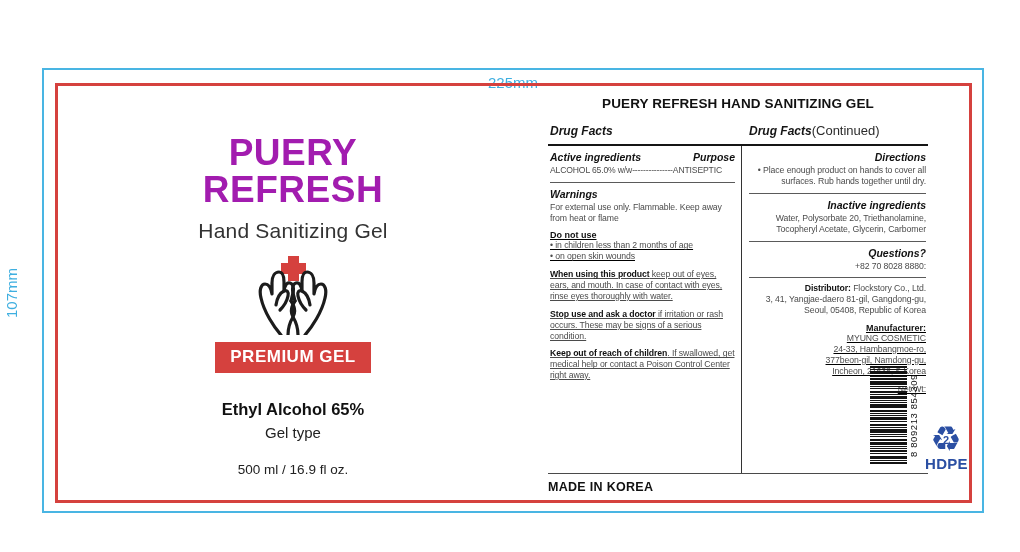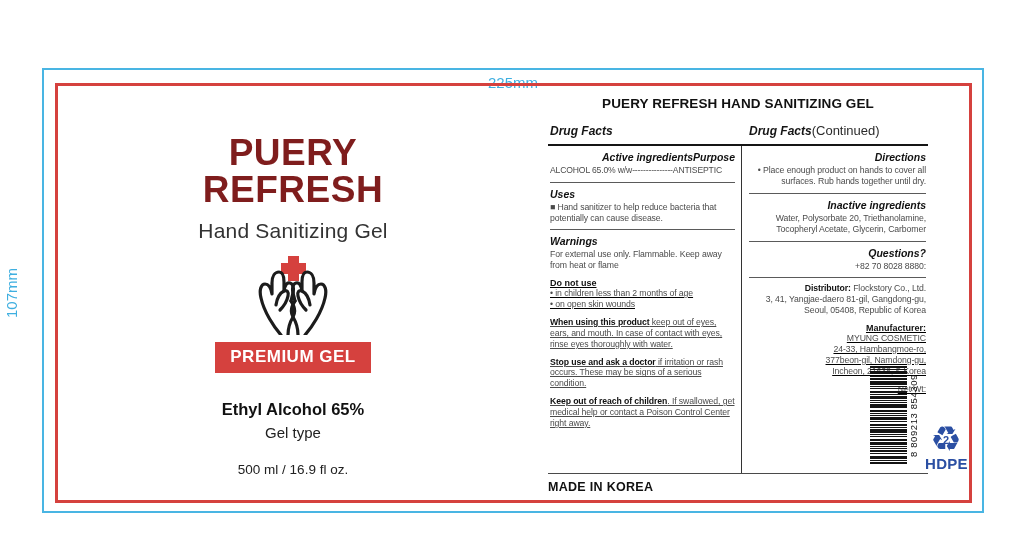--- a/index.html
+++ b/index.html
@@ -24,21 +24,21 @@
     position:absolute; left:42px; top:68px; width:942px; height:445px;
     border:2px solid #49b5e3; box-sizing:border-box;
   }
   .red-rect {
     position:absolute; left:55px; top:83px; width:917px; height:420px;
     border:3px solid #d5413e; box-sizing:border-box;
   }
 
   
   .brand { position:absolute; left:58px; top:86px; width:470px; text-align:center; }
-  .brand-name { margin-top:48px; font-size:37px; font-weight:700; line-height:1.0; letter-spacing:0.5px; color:#7f1d1d; }
+  .brand-name { margin-top:48px; font-size:37px; font-weight:700; line-height:1.0; letter-spacing:0.5px; color:#a21caf; }
   .brand-sub { margin-top:11px; font-size:21px; color:#333; letter-spacing:0.2px; }
   .hands-wrap { margin-top:12px; height:82px; }
   .badge {
     display:inline-block; margin-top:5px; background:#d5413e; color:#ffffff;
     font-weight:700; font-size:17px; letter-spacing:0.5px; padding:5px 15px 6px;
   }
   .brand-alcohol { margin-top:27px; font-size:16.5px; font-weight:700; color:#111; }
   .brand-geltype { margin-top:5px; font-size:15px; color:#222; }
   .brand-volume { margin-top:21px; font-size:13.5px; color:#222; }
 
@@ -57,21 +57,21 @@
     display:flex;
   }
   .col-left  { width:194px; box-sizing:border-box; border-right:1.5px solid #333; padding:0 6px 0 2px; overflow:hidden; }
   .col-right { flex:1; box-sizing:border-box; padding:0 2px 0 7px; overflow:hidden;text-align:right; }
 
   .sec { padding:5px 0 6px; }
   .sec-line { border-bottom:1px solid #5a5a5a; }
   .sh { font-size:10.5px; font-weight:700; font-style:italic; color:#111; margin-bottom:2px; }
   .sb { font-size:8.7px; color:#4b4b4b; line-height:1.25; letter-spacing:-0.1px; }
   .sb-nowrap { white-space:nowrap; font-size:8.6px; letter-spacing:-0.15px; }
-  .hrow { display:flex; justify-content:flex-end; align-items:baseline; }
+  .hrow { display:flex; justify-content:space-between; align-items:baseline; }
   .hb { font-size:9px; font-weight:700; color:#111; }
   .para { margin-top:7px;text-decoration:underline; }
   .lead { font-weight:700; color:#111; }
 
   .made-in { text-align:left; padding-right:9px; margin-top:6px;
     font-size:12.5px; font-weight:700; color:#111; letter-spacing:0.3px; }
 
   
   .barcode { position:absolute; left:322px; top:220px; width:52px; height:99px; }
   .barcode-bars { position:absolute; left:0; top:0; width:37px; height:99px; overflow:hidden; }
@@ -148,24 +148,20 @@
 
     <div class="col-left">
       <div class="sec sec-line">
         <div class="hrow">
           <span class="sh">Active ingredients</span>
           <span class="sh">Purpose</span>
         </div>
         <div class="sb sb-nowrap">ALCOHOL 65.0% w/w---------------ANTISEPTIC</div>
       </div>
 
-      <div class="sec sec-line">
-        <div class="sh">Uses</div>
-        <div class="sb">■ Hand sanitizer to help reduce bacteria that potentially can cause disease.</div>
-      </div>
 
       <div class="sec">
         <div class="sh">Warnings</div>
         <div class="sb">For external use only. Flammable. Keep away from heat or flame</div>
 
         <div class="para">
           <div class="hb">Do not use</div>
           <div class="sb">• in children less than 2 months of age</div>
           <div class="sb">• on open skin wounds</div>
         </div>

